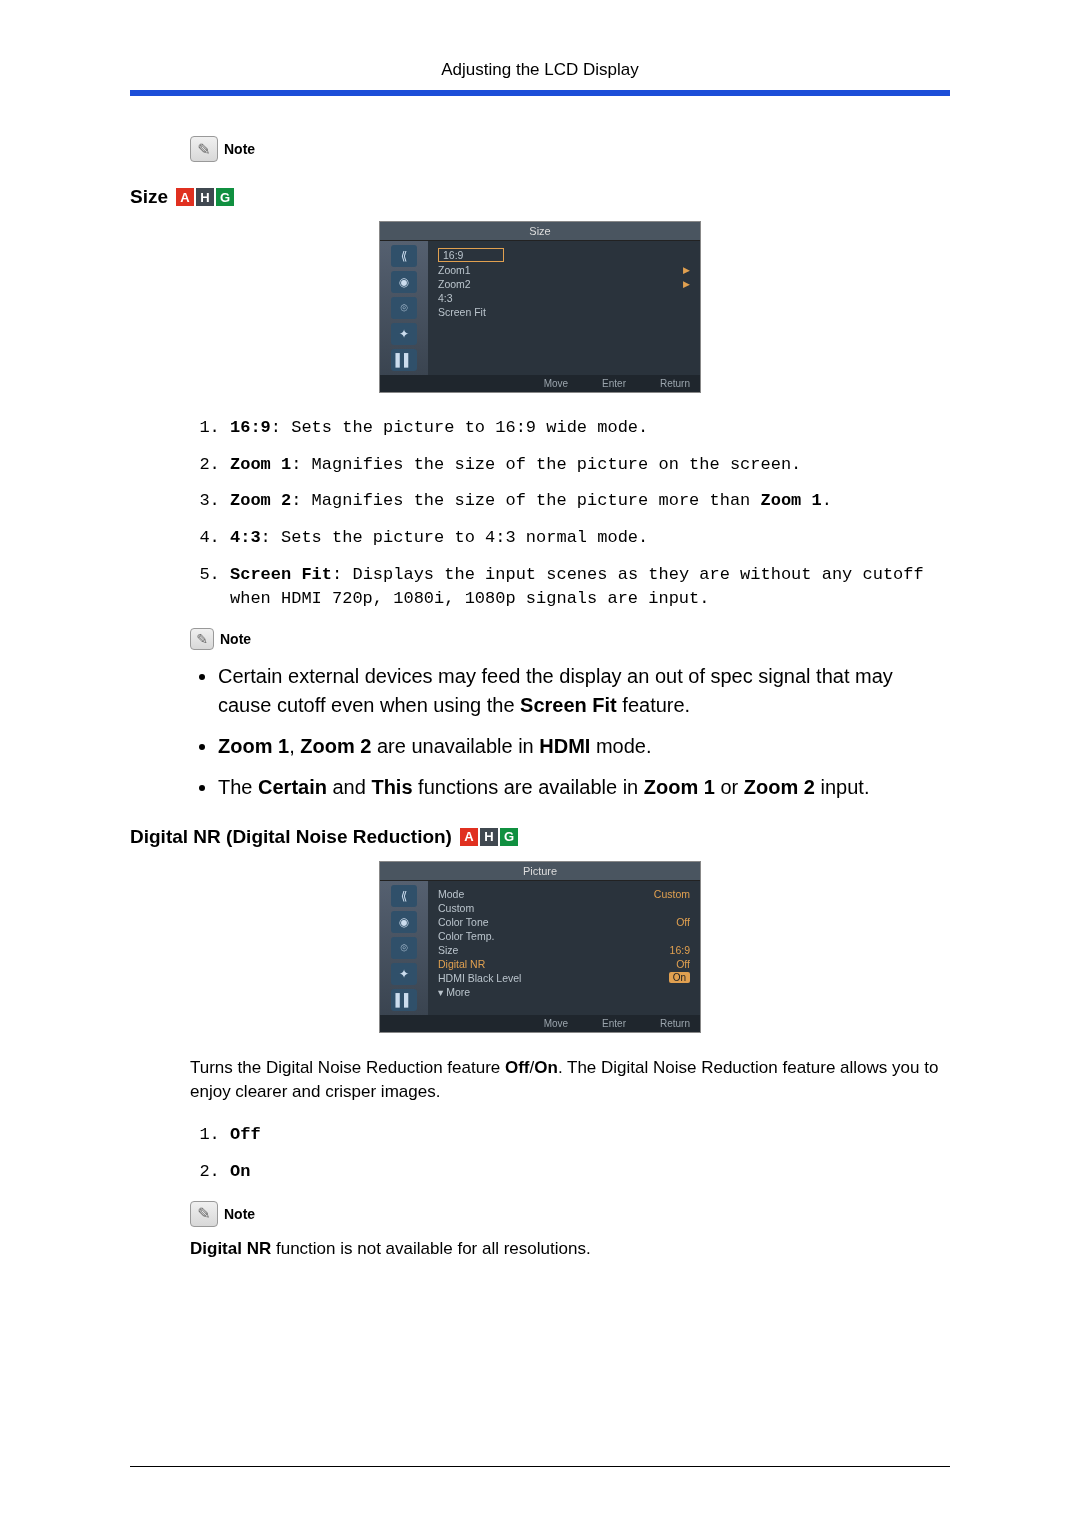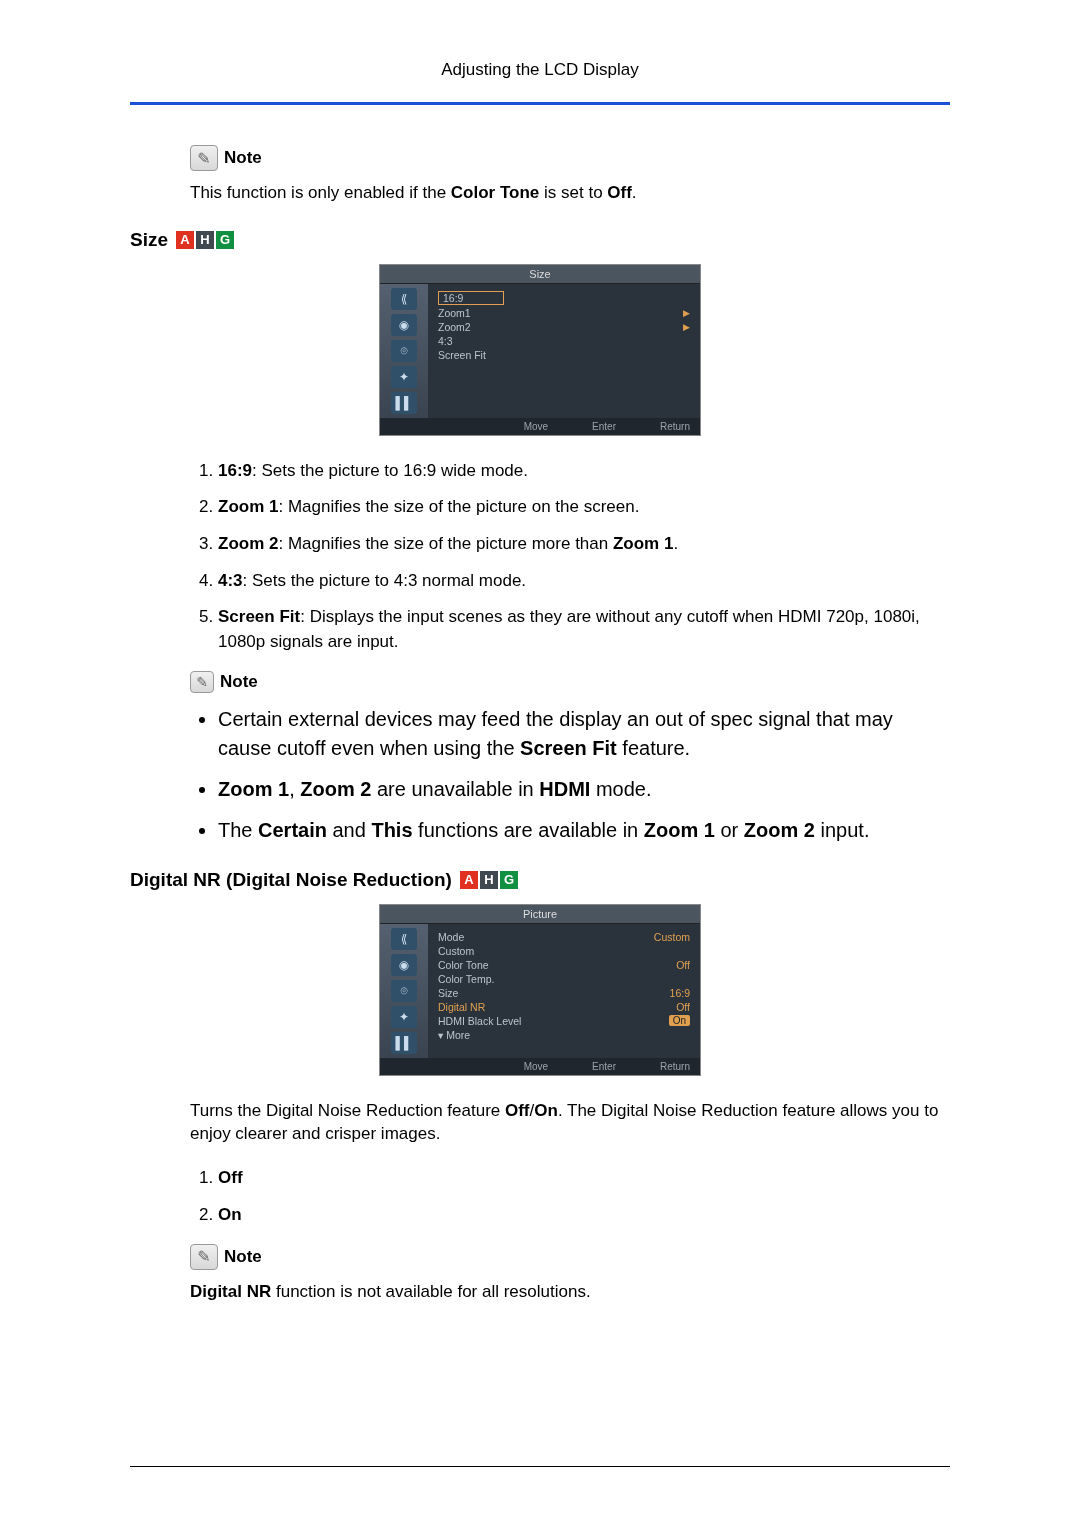--- a/index.html
+++ b/index.html
@@ -12,22 +12,22 @@
   .page {
     width: 1080px;
     height: 1527px;
     position: relative;
     box-sizing: border-box;
     padding: 60px 130px 0 130px;
   }
   .header {
     text-align: center;
     font-size: 17px;
-    padding-bottom: 22px;
-    border-bottom: 3px solid #1d4ed8;
+    padding-bottom: 10px;
+    border-bottom: 6px solid #1d4ed8;
     margin-bottom: 40px;
   }
   .note-line {
     display: flex;
     align-items: center;
     gap: 6px;
     margin: 8px 0 10px 60px;
   }
   .note-line-big {
     display: flex;
@@ -41,21 +41,21 @@
     border: 1px solid #999;
     border-radius: 4px;
     background: linear-gradient(#f0f0f0,#d8d8d8);
     display:flex;
     align-items:center;
     justify-content:center;
     font-size:16px;
     color:#666;
   }
   .note-icon.small { width:22px; height:20px; font-size:14px;}
-  .note-label { font-weight: bold; font-size: 17px; }
+  .note-label { font-weight: bold; font-size: 14px; }
   .body-text {
     margin: 0 0 20px 60px;
     font-size: 17px;
     line-height: 1.4;
   }
   .h2 {
     font-size: 19px;
     font-weight: bold;
     margin: 24px 0 14px 0;
     display:flex;
@@ -141,41 +141,41 @@
   .osd-row .pill {
     background:#e0a050;
     color:#222;
     padding:0 4px;
     border-radius:2px;
     font-size:10px;
   }
   .osd-footer {
     display:flex;
     justify-content:flex-end;
-    gap:32px;
+    gap:22px;
     padding:3px 10px;
     font-size:10px;
     background:#1f262d;
     color:#9aa4ac;
   }
   .osd-footer span::before {
     content:"";
     display:inline-block;
     width:9px; height:9px;
     border-radius:3px;
     margin-right:3px;
     vertical-align:middle;
   }
   .ol {
     list-style: decimal;
     margin: 0 0 16px 60px;
     padding-left: 28px;
     font-size:17px;
   }
-  .ol li { margin: 12px 0; line-height:1.45; }
+  .ol li { margin: 12px 12px; line-height:1.45;font-family:Liberation Mono, monospace; }
   .ul {
     list-style: disc;
     margin: 0 0 16px 60px;
     padding-left: 28px;
     font-size:20px;
   }
   .ul li { margin: 12px 0; line-height:1.45;}
   .footer-rule {
     position:absolute;
     bottom:60px;
@@ -189,23 +189,20 @@
 <body>
 
 <div class="page">
 
   <div class="header">Adjusting the LCD Display</div>
 
   <div class="note-line-big">
     <div class="note-icon">✎</div>
     <span class="note-label">Note</span>
   </div>
-  <p class="body-text">
-    <span>This function is only enabled if the </span><b>Color Tone</b><span> is set to </span><b>Off</b><span>.</span>
-  </p>
 
   <div class="h2">
     <span>Size</span>
     <span class="ahg">
       <span class="badge-a">A</span>
       <span class="badge-h">H</span>
       <span class="badge-g">G</span>
     </span>
   </div>
 

